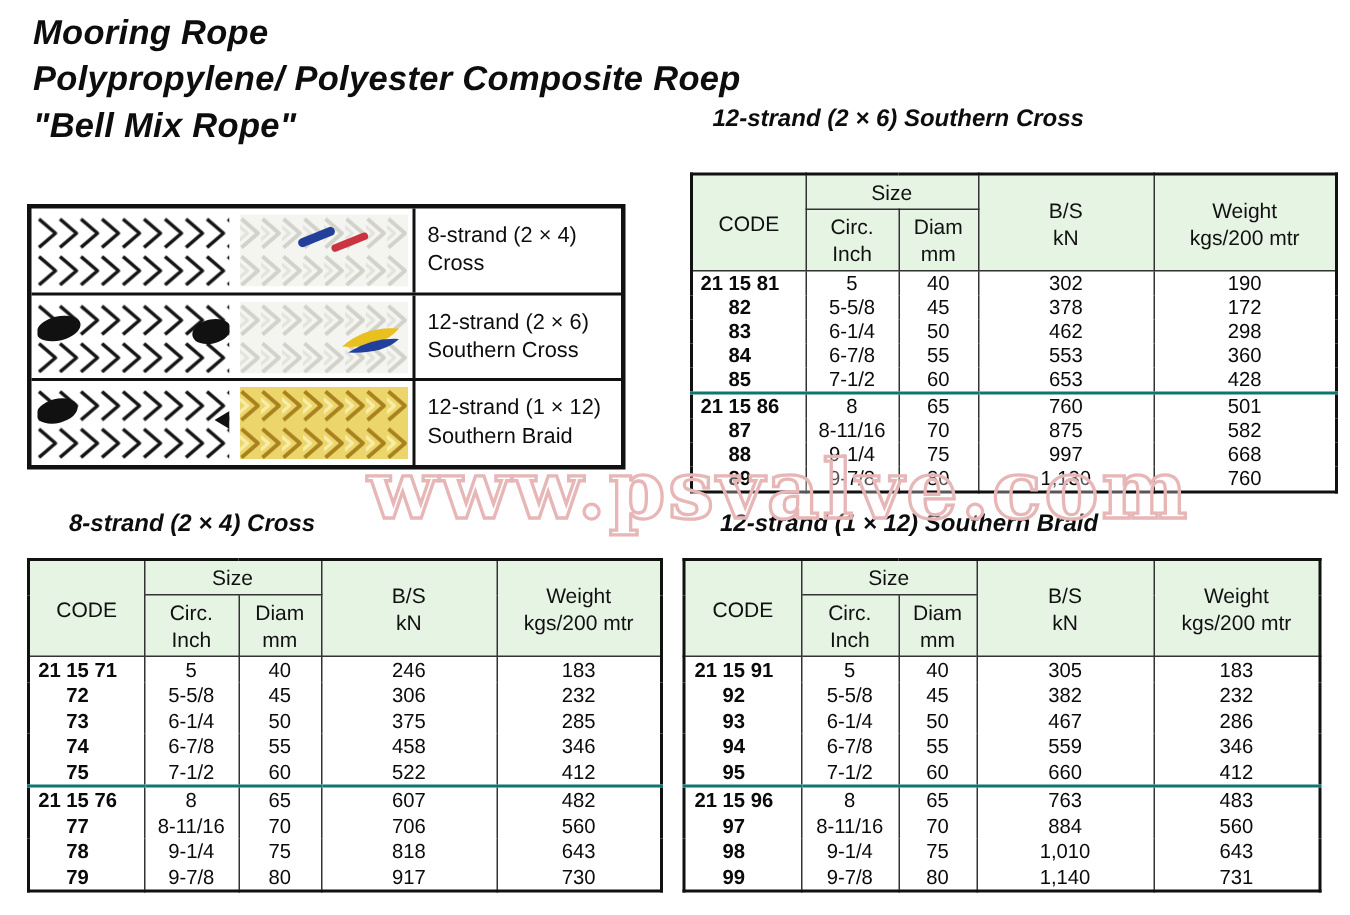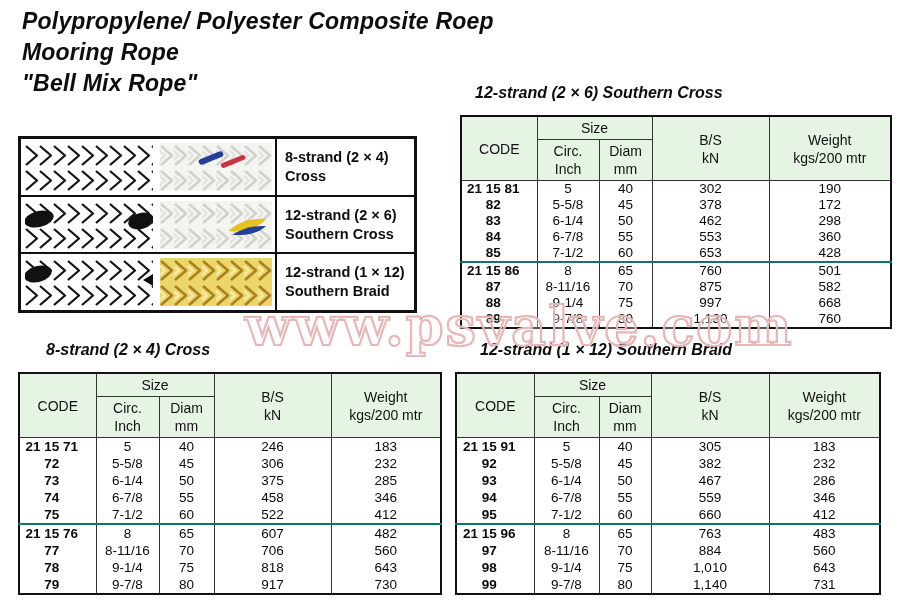--- a/index.html
+++ b/index.html
@@ -12,34 +12,34 @@
     position:absolute; left:22px; top:6px;
     font-weight:bold; font-style:italic; font-size:23px; line-height:31px;
     letter-spacing:0.2px; white-space:nowrap;
   }
   
   .legend {
     position:absolute; left:18px; top:136px; width:399px; height:177px;
     border:3px solid #111; box-sizing:border-box; display:flex; flex-direction:column;
     background:#fff;
   }
-  .legend-row { flex:1; display:flex; align-items:flex-start; border-top:2px solid #111; min-height:0;font-weight:bold; }
+  .legend-row { flex:1; display:flex; align-items:flex-start; border-top:2px solid #111; min-height:0; }
   .legend-row:first-child { border-top:none; }
   .legend-art  { width:136px; height:100%; display:flex; align-items:center; justify-content:center; }
   .legend-photo{ width:118px; height:100%; display:flex; align-items:center; justify-content:center; }
   .legend-label{
     flex:1; align-self:stretch; border-left:2px solid #111;
     display:flex; flex-direction:column; justify-content:center;
     padding-left:8px; font-size:14.5px; line-height:19px;
   }
   
   .section-title {
     position:absolute; font-weight:bold; font-style:italic; font-size:16px; white-space:nowrap;
   }
-  #st0 { left:475px; top:84px; }
+  #st0 { left:475px; top:71px; }
   #st1 { left:46px;  top:341px; }
   #st2 { left:480px; top:341px; }
   
   table.spec {
     position:absolute; border-collapse:collapse; table-layout:fixed;
     border:2px solid #111; background:#fff;
   }
   #t0 { left:460px; top:115px; width:430px; }
   #t1 { left:18px;  top:372px; width:422px; }
   #t2 { left:455px; top:372px; width:424px; }
@@ -84,22 +84,22 @@
     </pattern>
     <pattern id="pgold" width="14" height="25" patternUnits="userSpaceOnUse">
       <rect width="14" height="25" fill="#ecd56a"></rect>
       <path d="M1 3 L12 12.5 L1 22" fill="none" stroke="#a8821e" stroke-width="2.6" stroke-linejoin="round"></path>
       <path d="M-6 3 L5 12.5 L-6 22" fill="none" stroke="#f8eda6" stroke-width="2.2" stroke-linejoin="round"></path>
     </pattern>
   </defs>
 </svg>
 
 <div class="page-title">
+  <div>Mooring Rope</div>
   <div>Polypropylene/ Polyester Composite Roep</div>
-  <div>Mooring Rope</div>
   <div>"Bell Mix Rope"</div>
 </div>
 
 <div class="legend">
 
   <div class="legend-row">
     <div class="legend-art">
       <svg width="128" height="48">
           <rect x="0" y="0" width="128" height="48" fill="url(#pbw)"></rect>
         </svg>

